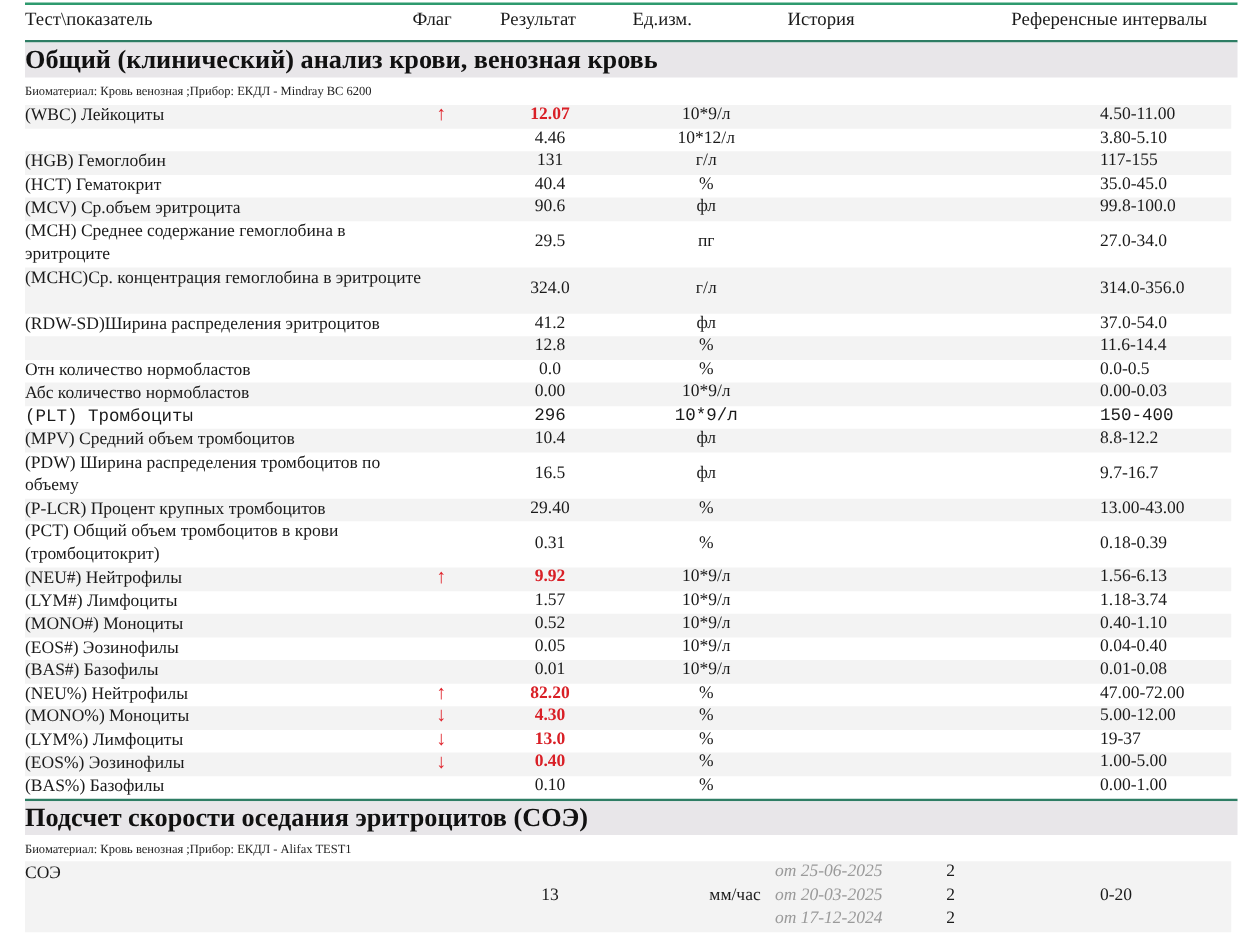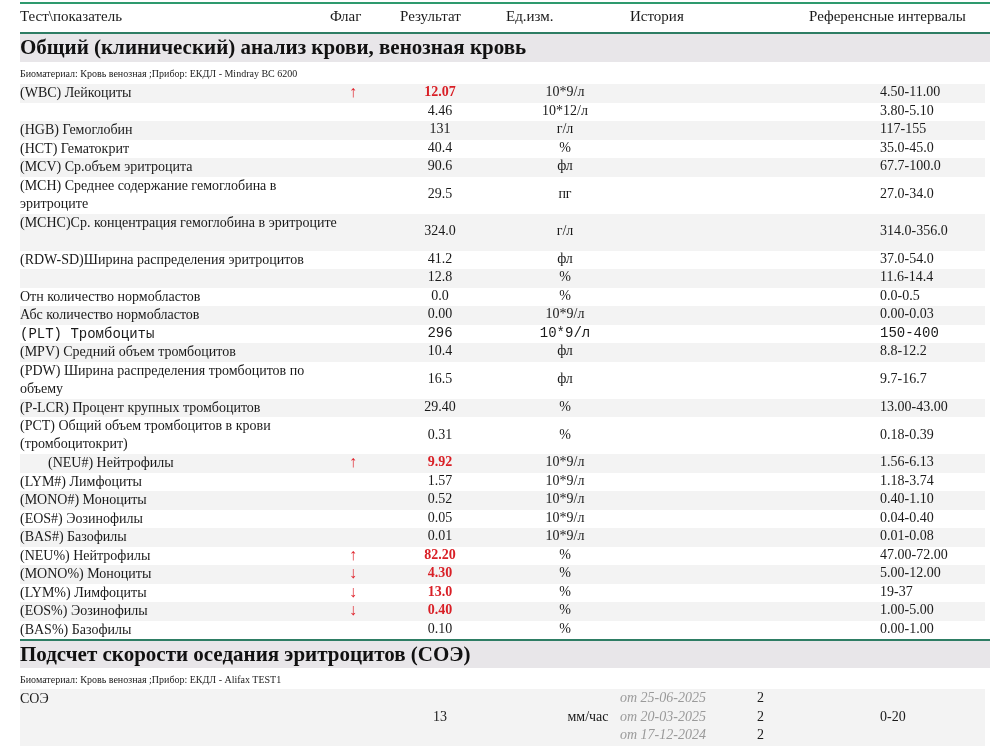--- a/index.html
+++ b/index.html
@@ -76,21 +76,21 @@
         <span class="flag" style="top: -0.75px;"></span>
         <span class="val" style="top: 0.25px;">40.4</span>
         <span class="unit" style="top: 0.25px;">%</span>
         <span class="ref" style="top: 0.25px;">35.0-45.0</span>
       </div>
       <div class="row alt" style="height: 18.5px;">
         <span class="name" style="top: 0px;">(MCV) Ср.объем эритроцита</span>
         <span class="flag" style="top: -0.75px;"></span>
         <span class="val" style="top: 0.25px;">90.6</span>
         <span class="unit" style="top: 0.25px;">фл</span>
-        <span class="ref" style="top: 0.25px;">67.7-100.0</span>
+        <span class="ref" style="top: 0.25px;">99.8-100.0</span>
       </div>
       <div class="row" style="height: 37px;">
         <span class="name" style="top: 0px;">(MCH) Среднее содержание гемоглобина в эритроците</span>
         <span class="flag" style="top: 8.5px;"></span>
         <span class="val" style="top: 9.5px;">29.5</span>
         <span class="unit" style="top: 9.5px;">пг</span>
         <span class="ref" style="top: 9.5px;">27.0-34.0</span>
       </div>
       <div class="row alt" style="height: 37px;">
         <span class="name" style="top: 0px;">(MCHC)Ср. концентрация гемоглобина в эритроците</span>
@@ -155,21 +155,21 @@
         <span class="ref" style="top: 0.25px;">13.00-43.00</span>
       </div>
       <div class="row" style="height: 37px;">
         <span class="name" style="top: 0px;">(PCT) Общий объем тромбоцитов в крови (тромбоцитокрит)</span>
         <span class="flag" style="top: 8.5px;"></span>
         <span class="val" style="top: 9.5px;">0.31</span>
         <span class="unit" style="top: 9.5px;">%</span>
         <span class="ref" style="top: 9.5px;">0.18-0.39</span>
       </div>
       <div class="row alt" style="height: 18.5px;">
-        <span class="name" style="top: 0px; margin-left: 28px;">(NEU#) Нейтрофилы</span>
+        <span class="name" style="top: 0px;">(NEU#) Нейтрофилы</span>
         <span class="flag" style="top: -0.75px;">↑</span>
         <span class="val abn" style="top: 0.25px;">9.92</span>
         <span class="unit" style="top: 0.25px;">10*9/л</span>
         <span class="ref" style="top: 0.25px;">1.56-6.13</span>
       </div>
       <div class="row" style="height: 18.5px;">
         <span class="name" style="top: 0px;">(LYM#) Лимфоциты</span>
         <span class="flag" style="top: -0.75px;"></span>
         <span class="val" style="top: 0.25px;">1.57</span>
         <span class="unit" style="top: 0.25px;">10*9/л</span>

